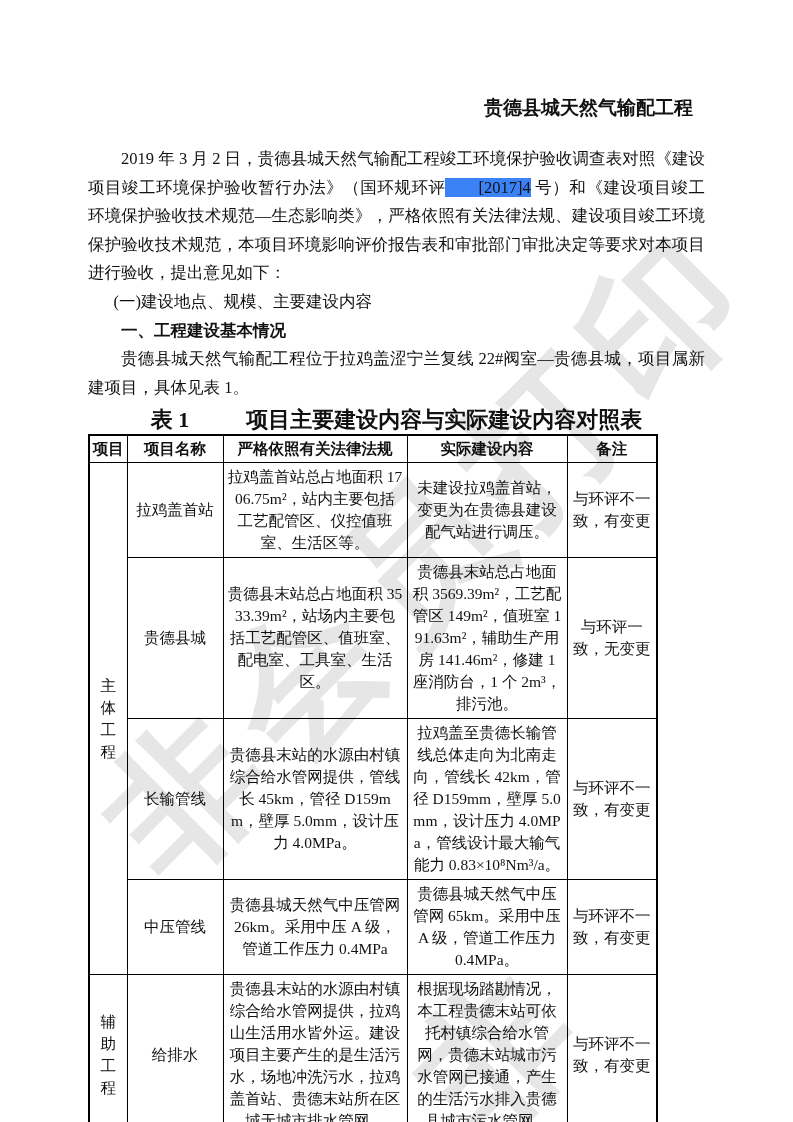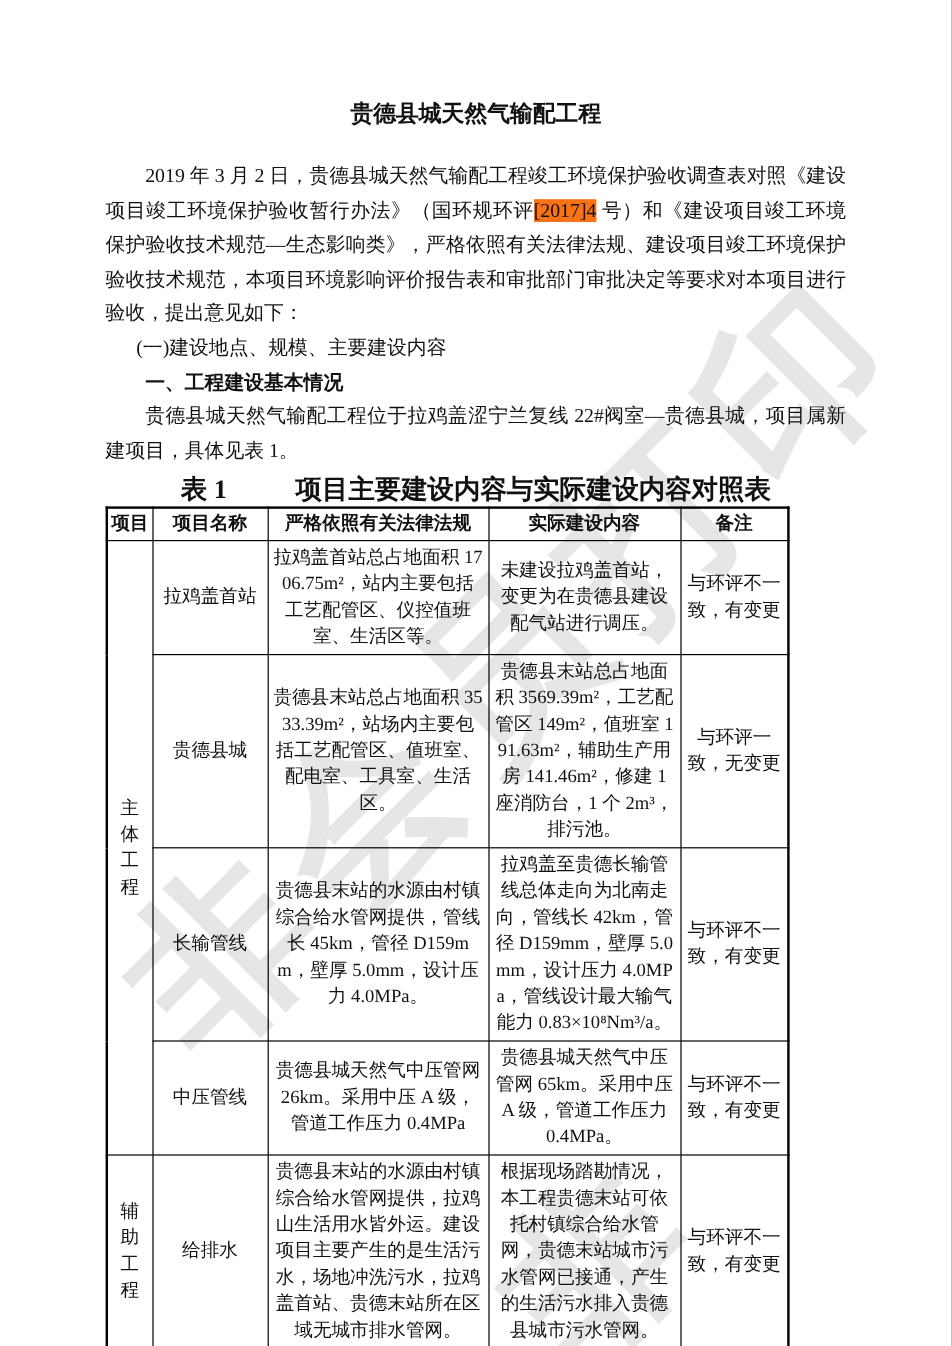--- a/index.html
+++ b/index.html
@@ -34,38 +34,38 @@
     font-size:150px;line-height:150px;
     transform:rotate(-45deg);
   }
   
   .content{
     position:absolute;inset:0;z-index:1;
     padding:84px 88px 0 88px;
     box-sizing:border-box;
   }
   .doc-title{
-    margin:0;
-    text-align:center;
+    margin:12px;
+    text-align:right;
     font-size:19px;
     font-weight:bold;
     line-height:24px;
   }
   .doc-title.first{margin-bottom:25px;}
   .doc-title.second{margin-bottom:15px;}
   p.body{
     margin:0;
     font-size:16.5px;
     line-height:28.6px;
     text-align:justify;
   }
   .indent{text-indent:2em;}
   .sub-indent{text-indent:1.55em;}
   .sect{font-weight:bold;}
-  .hl{background:#f97316;}
+  .hl{background:#3b82f6;padding-left:33px;}
   
   .tbl-caption{
     margin-top:7px;
     margin-bottom:3px;
     text-align:center;
     font-weight:bold;
     font-size:22px;
     line-height:22px;
   }
   .tbl-caption .cap-label{margin-right:2.6em;}

